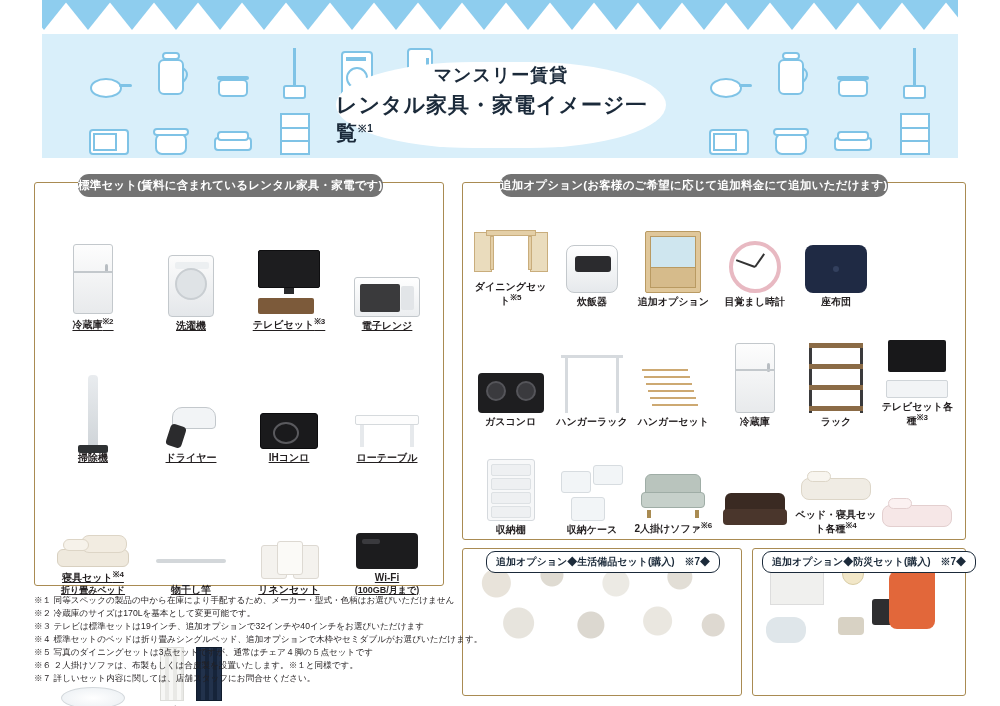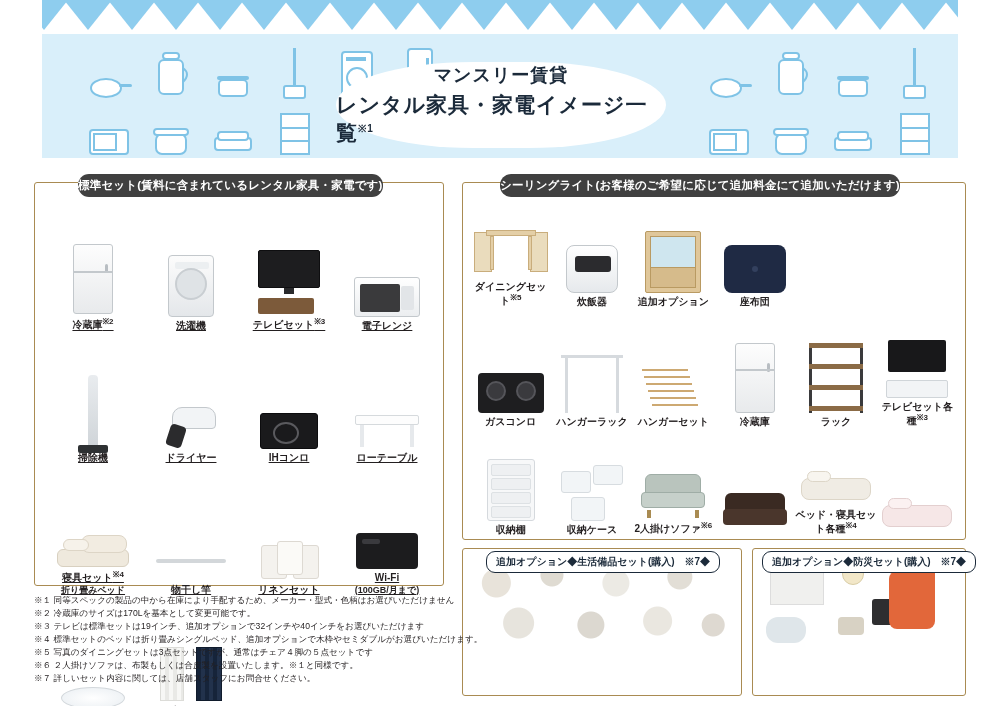--- a/index.html
+++ b/index.html
@@ -60,21 +60,21 @@
   
   .panel {
     position: absolute;
     border: 1.5px solid #b8860b33;
     border-color: #a98b52;
     background: #fff;
     border-radius: 3px;
   }
   .panel-title {
     position: absolute;
-    background: #404040;
+    background: #737373;
     color: #ffffff;
     font-size: 11.5px;
     font-weight: bold;
     border-radius: 11px;
     padding: 4px 0;
     white-space: nowrap;
     letter-spacing: .2px;
   }
 
   #standard-panel { left: 34px; top: 182px; width: 410px; height: 404px; }
@@ -593,21 +593,21 @@
             <div class="a"></div>
             <div class="b"></div>
           </div>
         </div>
       </div>
       <div class="cap"><span>カーテン</span><span class="sm">(レース・ドレープ)</span></div>
     </div>
   </div>
 
 <div class="panel" id="option-panel"></div>
-<div class="panel-title" id="option-title">シーリングライト(お客様のご希望に応じて追加料金にて追加いただけます)</div>
+<div class="panel-title" id="option-title">追加オプション(お客様のご希望に応じて追加料金にて追加いただけます)</div>
 <div class="grid" id="opt-grid1">
     <div class="cell">
       <div class="thumb">
         <div class="art">
           <div class="diningset">
             <div class="ch ch1"></div>
             <div class="ch ch2"></div>
             <div class="tbl"></div>
             <div class="lg lg1"></div>
             <div class="lg lg2"></div>
@@ -624,20 +624,31 @@
       </div>
       <div class="cap"><span>炊飯器</span></div>
     </div>
     <div class="cell">
       <div class="thumb">
         <div class="art">
           <div class="cupboard"></div>
         </div>
       </div>
       <div class="cap"><span>追加オプション</span></div>
+    </div>
+    <div class="cell">
+      <div class="thumb">
+        <div class="art">
+          <div class="clock">
+            <div class="h"></div>
+            <div class="m"></div>
+          </div>
+        </div>
+      </div>
+      <div class="cap"><span>目覚まし時計</span></div>
     </div>
     <div class="cell">
       <div class="thumb">
         <div class="art">
           <div class="zabuton"></div>
         </div>
       </div>
       <div class="cap"><span>座布団</span></div>
     </div>
   </div>

